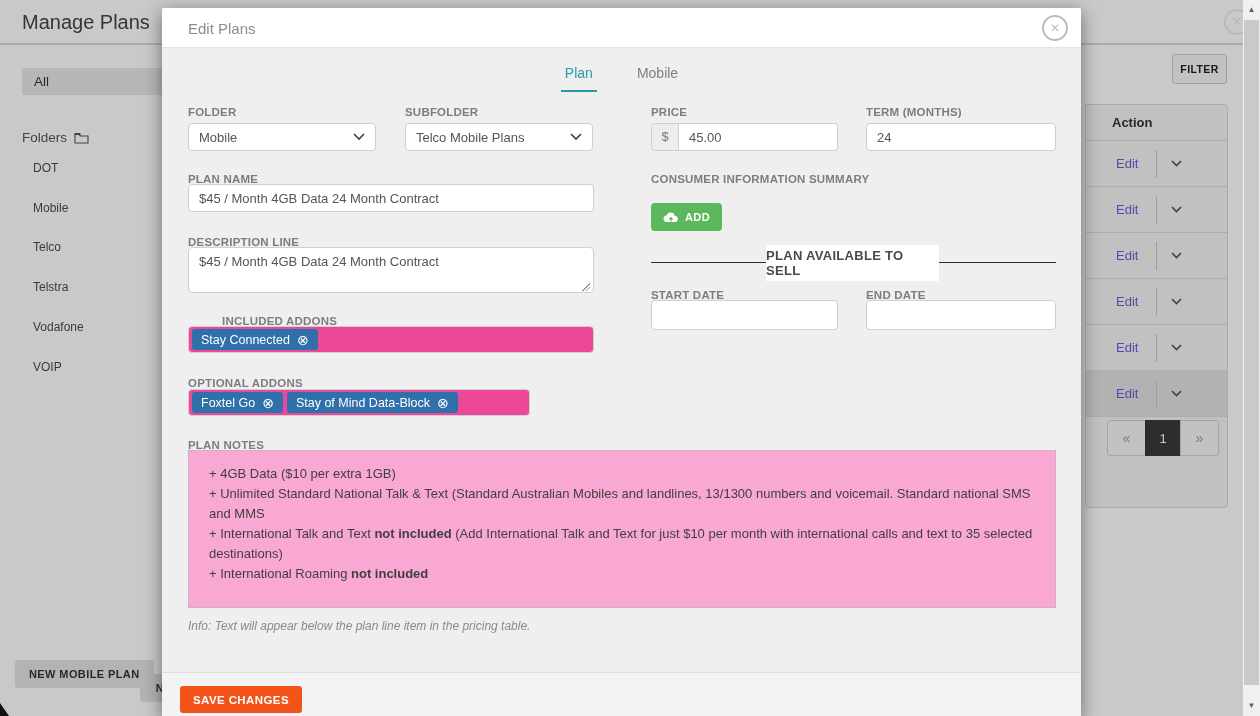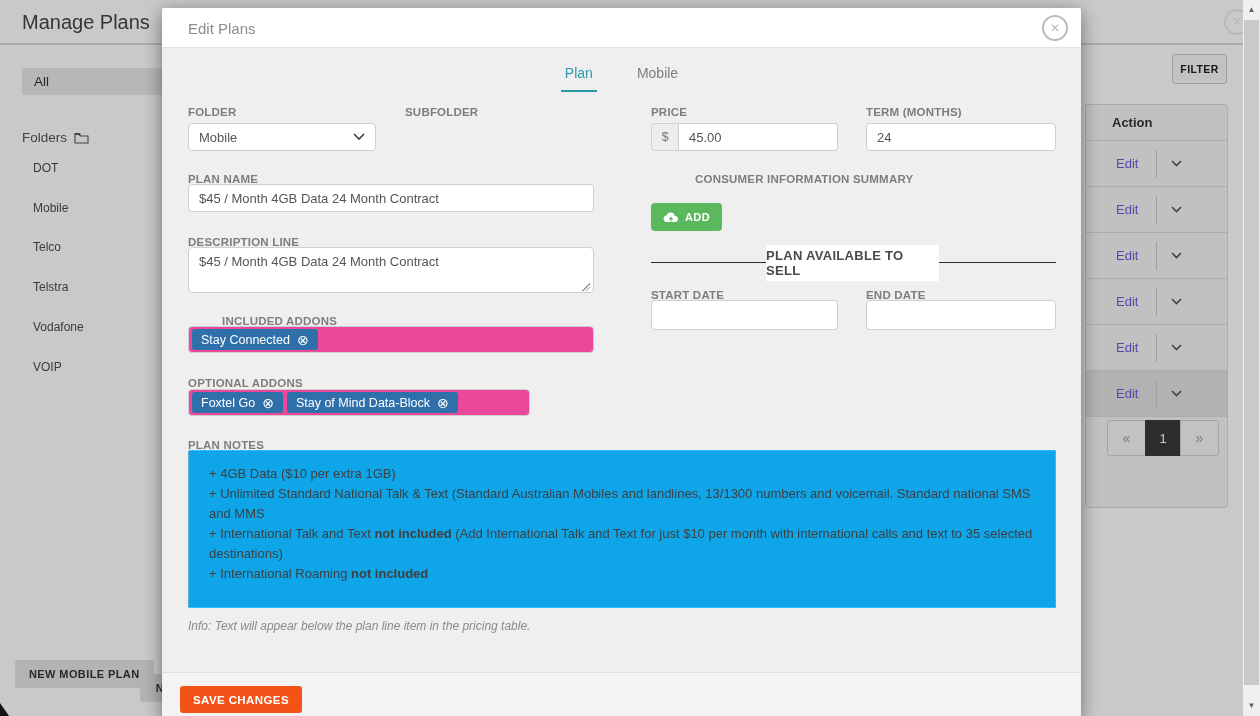--- a/index.html
+++ b/index.html
@@ -50,21 +50,21 @@
   .selectbox { position:absolute; height:28px; background:#fff; border:1px solid #cfcfcf; border-radius:4px; font-size:13px; color:#555; display:flex; align-items:center; padding:0 10px; cursor:pointer; }
   .selectbox .sel-text { flex:1; }
   .addon-prefix { position:absolute; width:28px; height:28px; background:#ededed; border:1px solid #cfcfcf; border-radius:4px 0 0 4px; font-size:13px; color:#777; text-align:center; line-height:26px; }
   .price-input { border-radius:0 4px 4px 0; border-left:none; }
   .btn-add { position:absolute; height:28px; background:#5cb85c; border:none; border-radius:4px; color:#fff; font-size:11px; font-weight:700; letter-spacing:.4px; display:flex; align-items:center; gap:6px; padding:0 12px; cursor:pointer; }
   .avail-line { position:absolute; height:1px; background:#2b2b2b; }
   .avail-label { position:absolute; background:#fff; font-size:13px; font-weight:600; color:#4a4a4a; letter-spacing:.3px; display:flex; align-items:center; justify-content:center; }
   .tag-container { position:absolute; background:#ec4899; border:1px solid #cfcfcf; border-radius:4px; padding:2px 3px; display:flex; gap:4px; }
   .tag { background:#2f70ab; color:#fff; font-size:12.5px; border-radius:3px; padding:3px 9px; display:flex; align-items:center; gap:7px; white-space:nowrap; }
   .tag .tag-x { font-size:14px; line-height:1; cursor:pointer; }
-  .notes-box { position:absolute; background:#0ea5e9; border:1px dotted #b3b3b3; padding:13px 20px; font-size:13px; color:#3f3f3f; line-height:20px; }
+  .notes-box { position:absolute; background:#f9a8d4; border:1px dotted #b3b3b3; padding:13px 20px; font-size:13px; color:#3f3f3f; line-height:20px; }
   .notes-box p { margin:0; }
   .info-text { position:absolute; font-size:12px; font-style:italic; color:#8a8a8a; }
   .modal-footer { position:absolute; left:0; top:664px; width:100%; height:48px; background:#f3f3f3; border-top:1px solid #e0e0e0; }
   .btn-save { position:absolute; left:18px; top:13px; height:27px; background:#f35318; border:none; border-radius:3px; color:#fff; font-size:11.5px; font-weight:700; letter-spacing:.4px; padding:0 13px; cursor:pointer; font-family:"Liberation Sans",sans-serif; }
   .resize-grip { position:absolute; right:2px; bottom:2px; width:9px; height:9px;
     background: linear-gradient(135deg, transparent 0 55%, #999 55% 62%, transparent 62% 75%, #999 75% 82%, transparent 82%); }
   svg { display:block; }
 </style>
 </head>
 <body>
@@ -184,28 +184,36 @@
     <div class="fld-label" style="left:704px; top:98px;">TERM (MONTHS)</div>
 
     <div class="selectbox" style="left:26px; top:115px; width:188px;">
       <span class="sel-text">Mobile</span>
       <span>
           <svg width="12" height="8" viewBox="0 0 12 8">
             <path d="M1 1 l5 5 L11 1" fill="none" stroke="#444" stroke-width="1.7"></path>
           </svg>
         </span>
     </div>
+    <div class="selectbox" style="left:243px; top:115px; width:188px;">
+      <span class="sel-text">Telco Mobile Plans</span>
+      <span>
+          <svg width="12" height="8" viewBox="0 0 12 8">
+            <path d="M1 1 l5 5 L11 1" fill="none" stroke="#444" stroke-width="1.7"></path>
+          </svg>
+        </span>
+    </div>
     <div class="addon-prefix" style="left:489px; top:115px;">$</div>
     <input class="inputbox price-input" style="left: 517px; top: 115px; width: 159px;" value="45.00">
     <input class="inputbox" style="left: 704px; top: 115px; width: 190px;" value="24">
 
     <div class="fld-label" style="left:26px; top:165px;">PLAN NAME</div>
     <input class="inputbox" style="left: 26px; top: 176px; width: 406px;" value="$45 / Month 4GB Data 24 Month Contract">
 
-    <div class="fld-label" style="left:489px; top:165px;margin-left:44px;">CONSUMER INFORMATION SUMMARY</div>
+    <div class="fld-label" style="left:489px; top:165px;">CONSUMER INFORMATION SUMMARY</div>
     <button class="btn-add" style="left:489px; top:195px;">
       <span>
           <svg width="16" height="11" viewBox="0 0 16 11">
             <path d="M4 10 a3.2 3.2 0 0 1 -.4 -6.4 A4.2 4.2 0 0 1 11.8 4 a2.9 2.9 0 0 1 .2 6 z" fill="#fff"></path>
             <path d="M8 9.5 v-3.4 M6.3 7.4 L8 5.6 l1.7 1.8" stroke="#5cb85c" stroke-width="1.2" fill="none"></path>
           </svg>
         </span>
       <span>ADD</span>
     </button>
 

